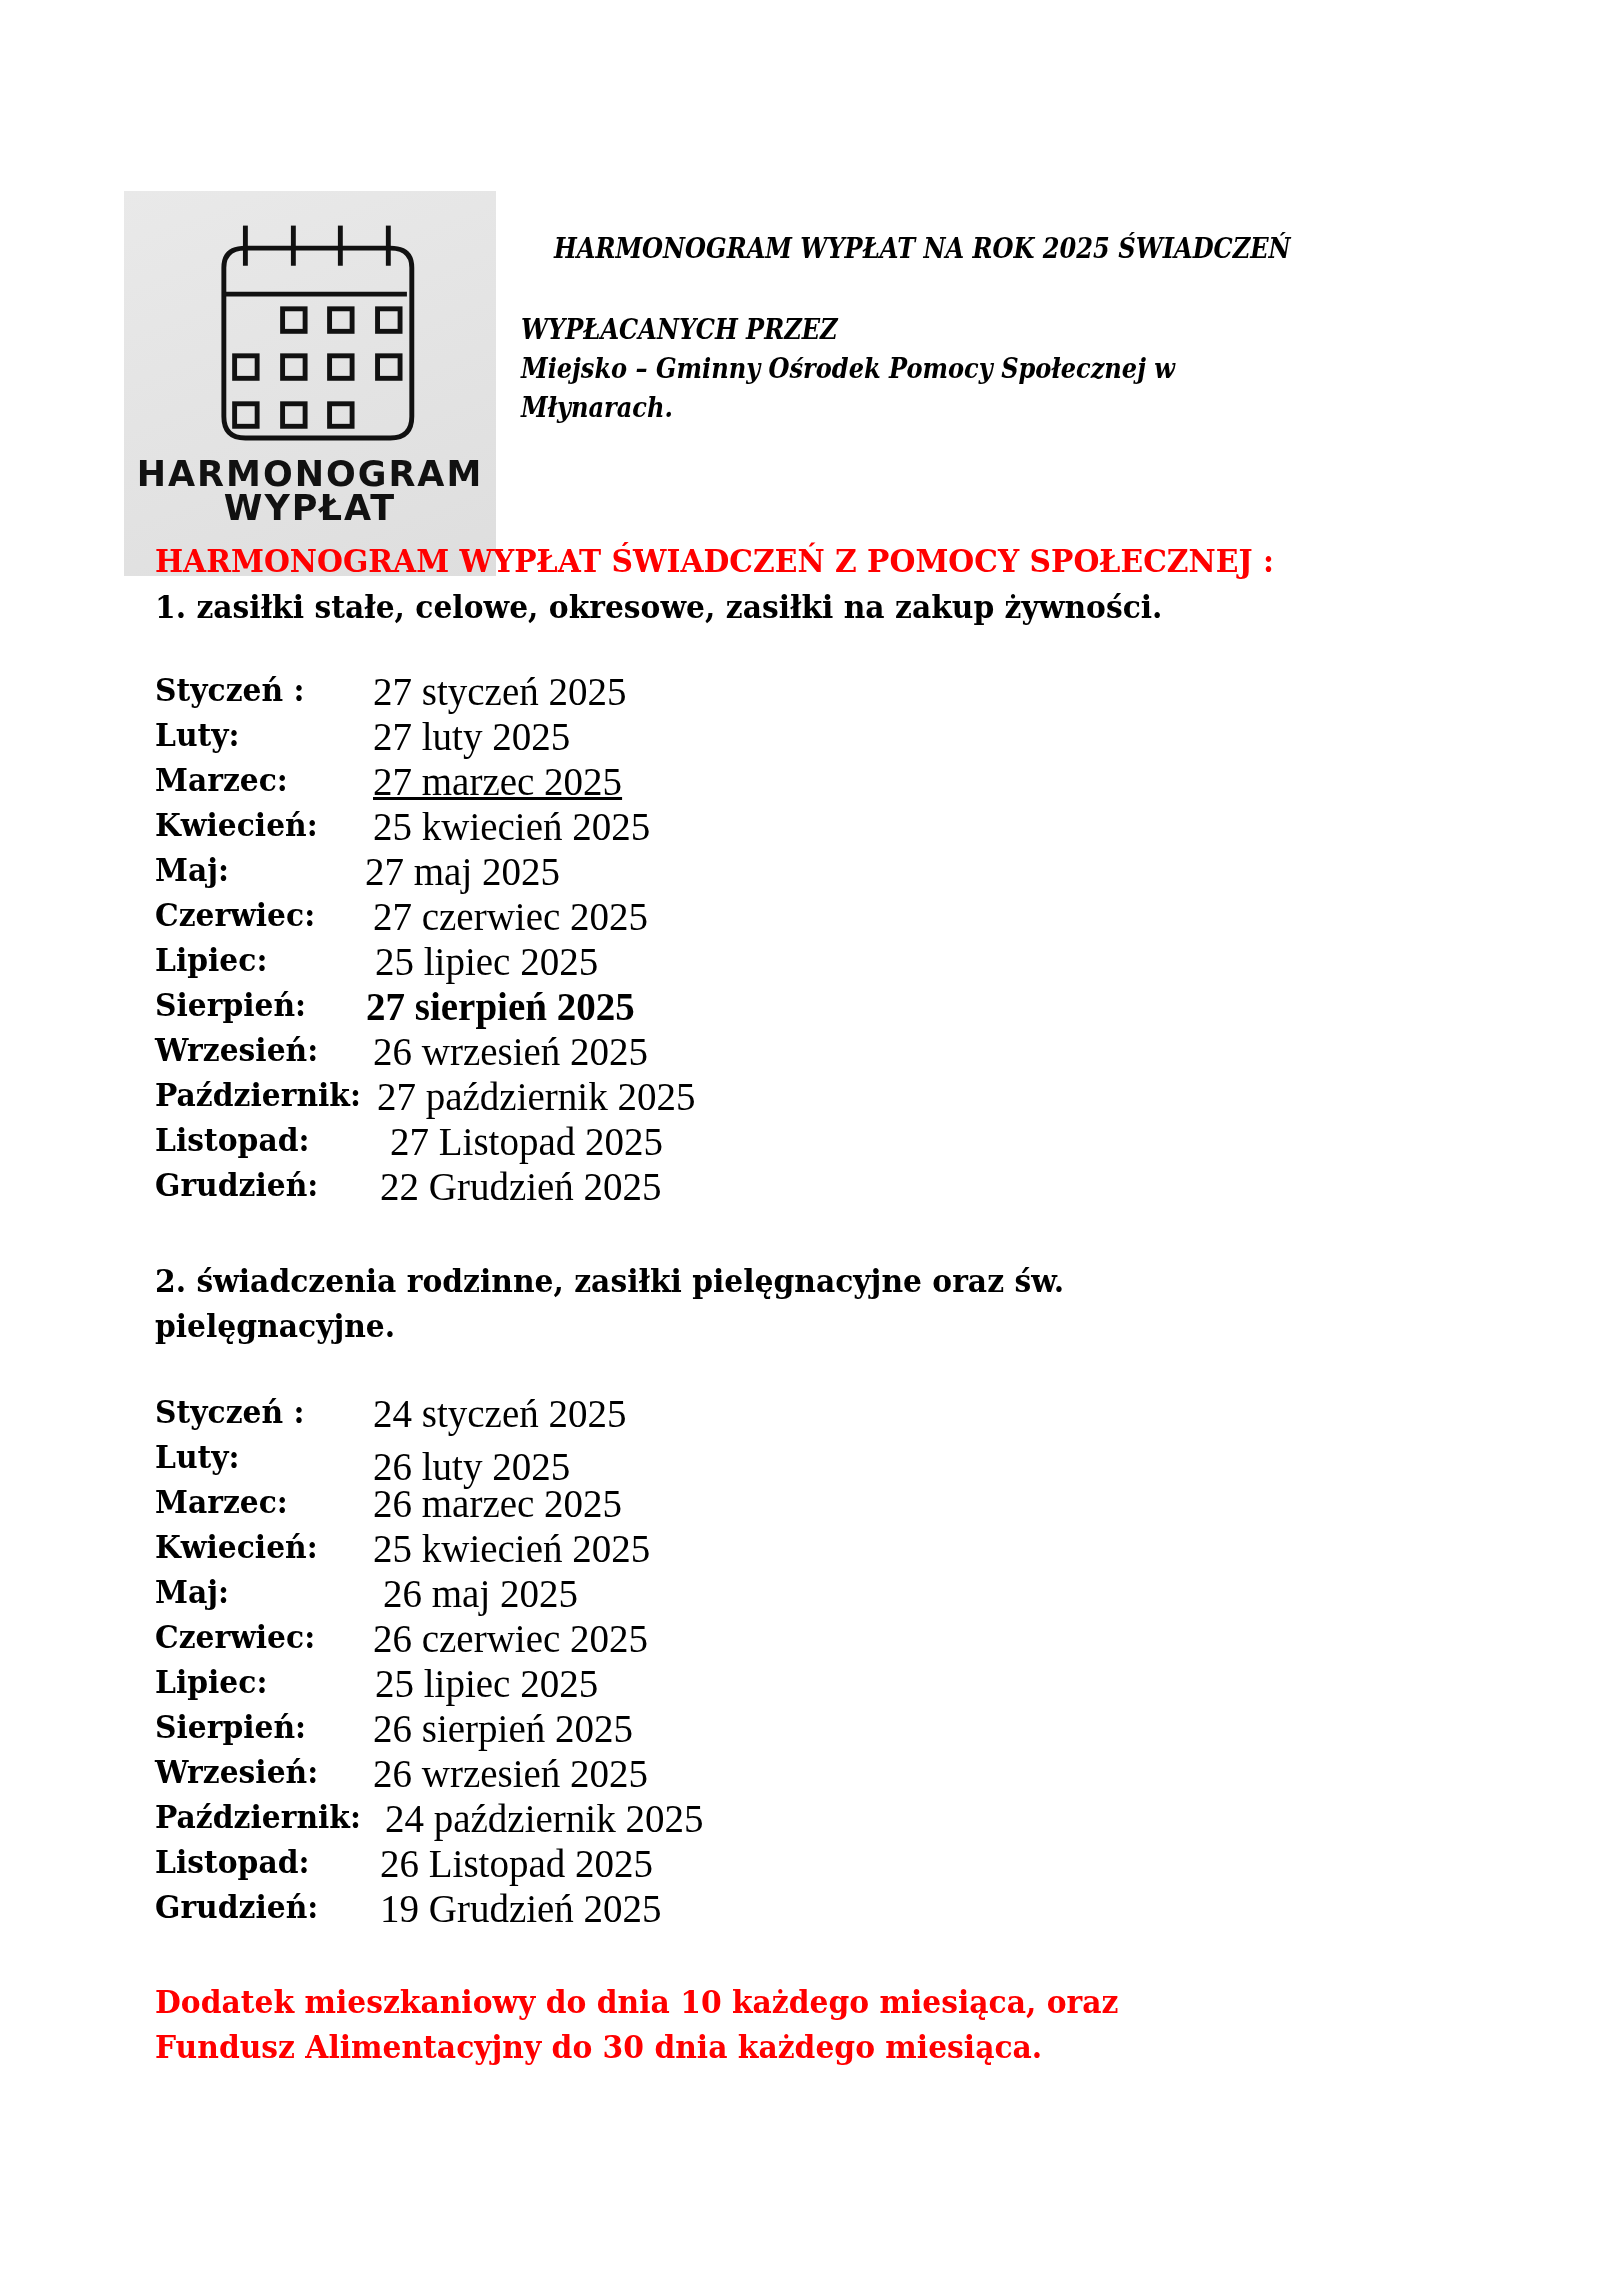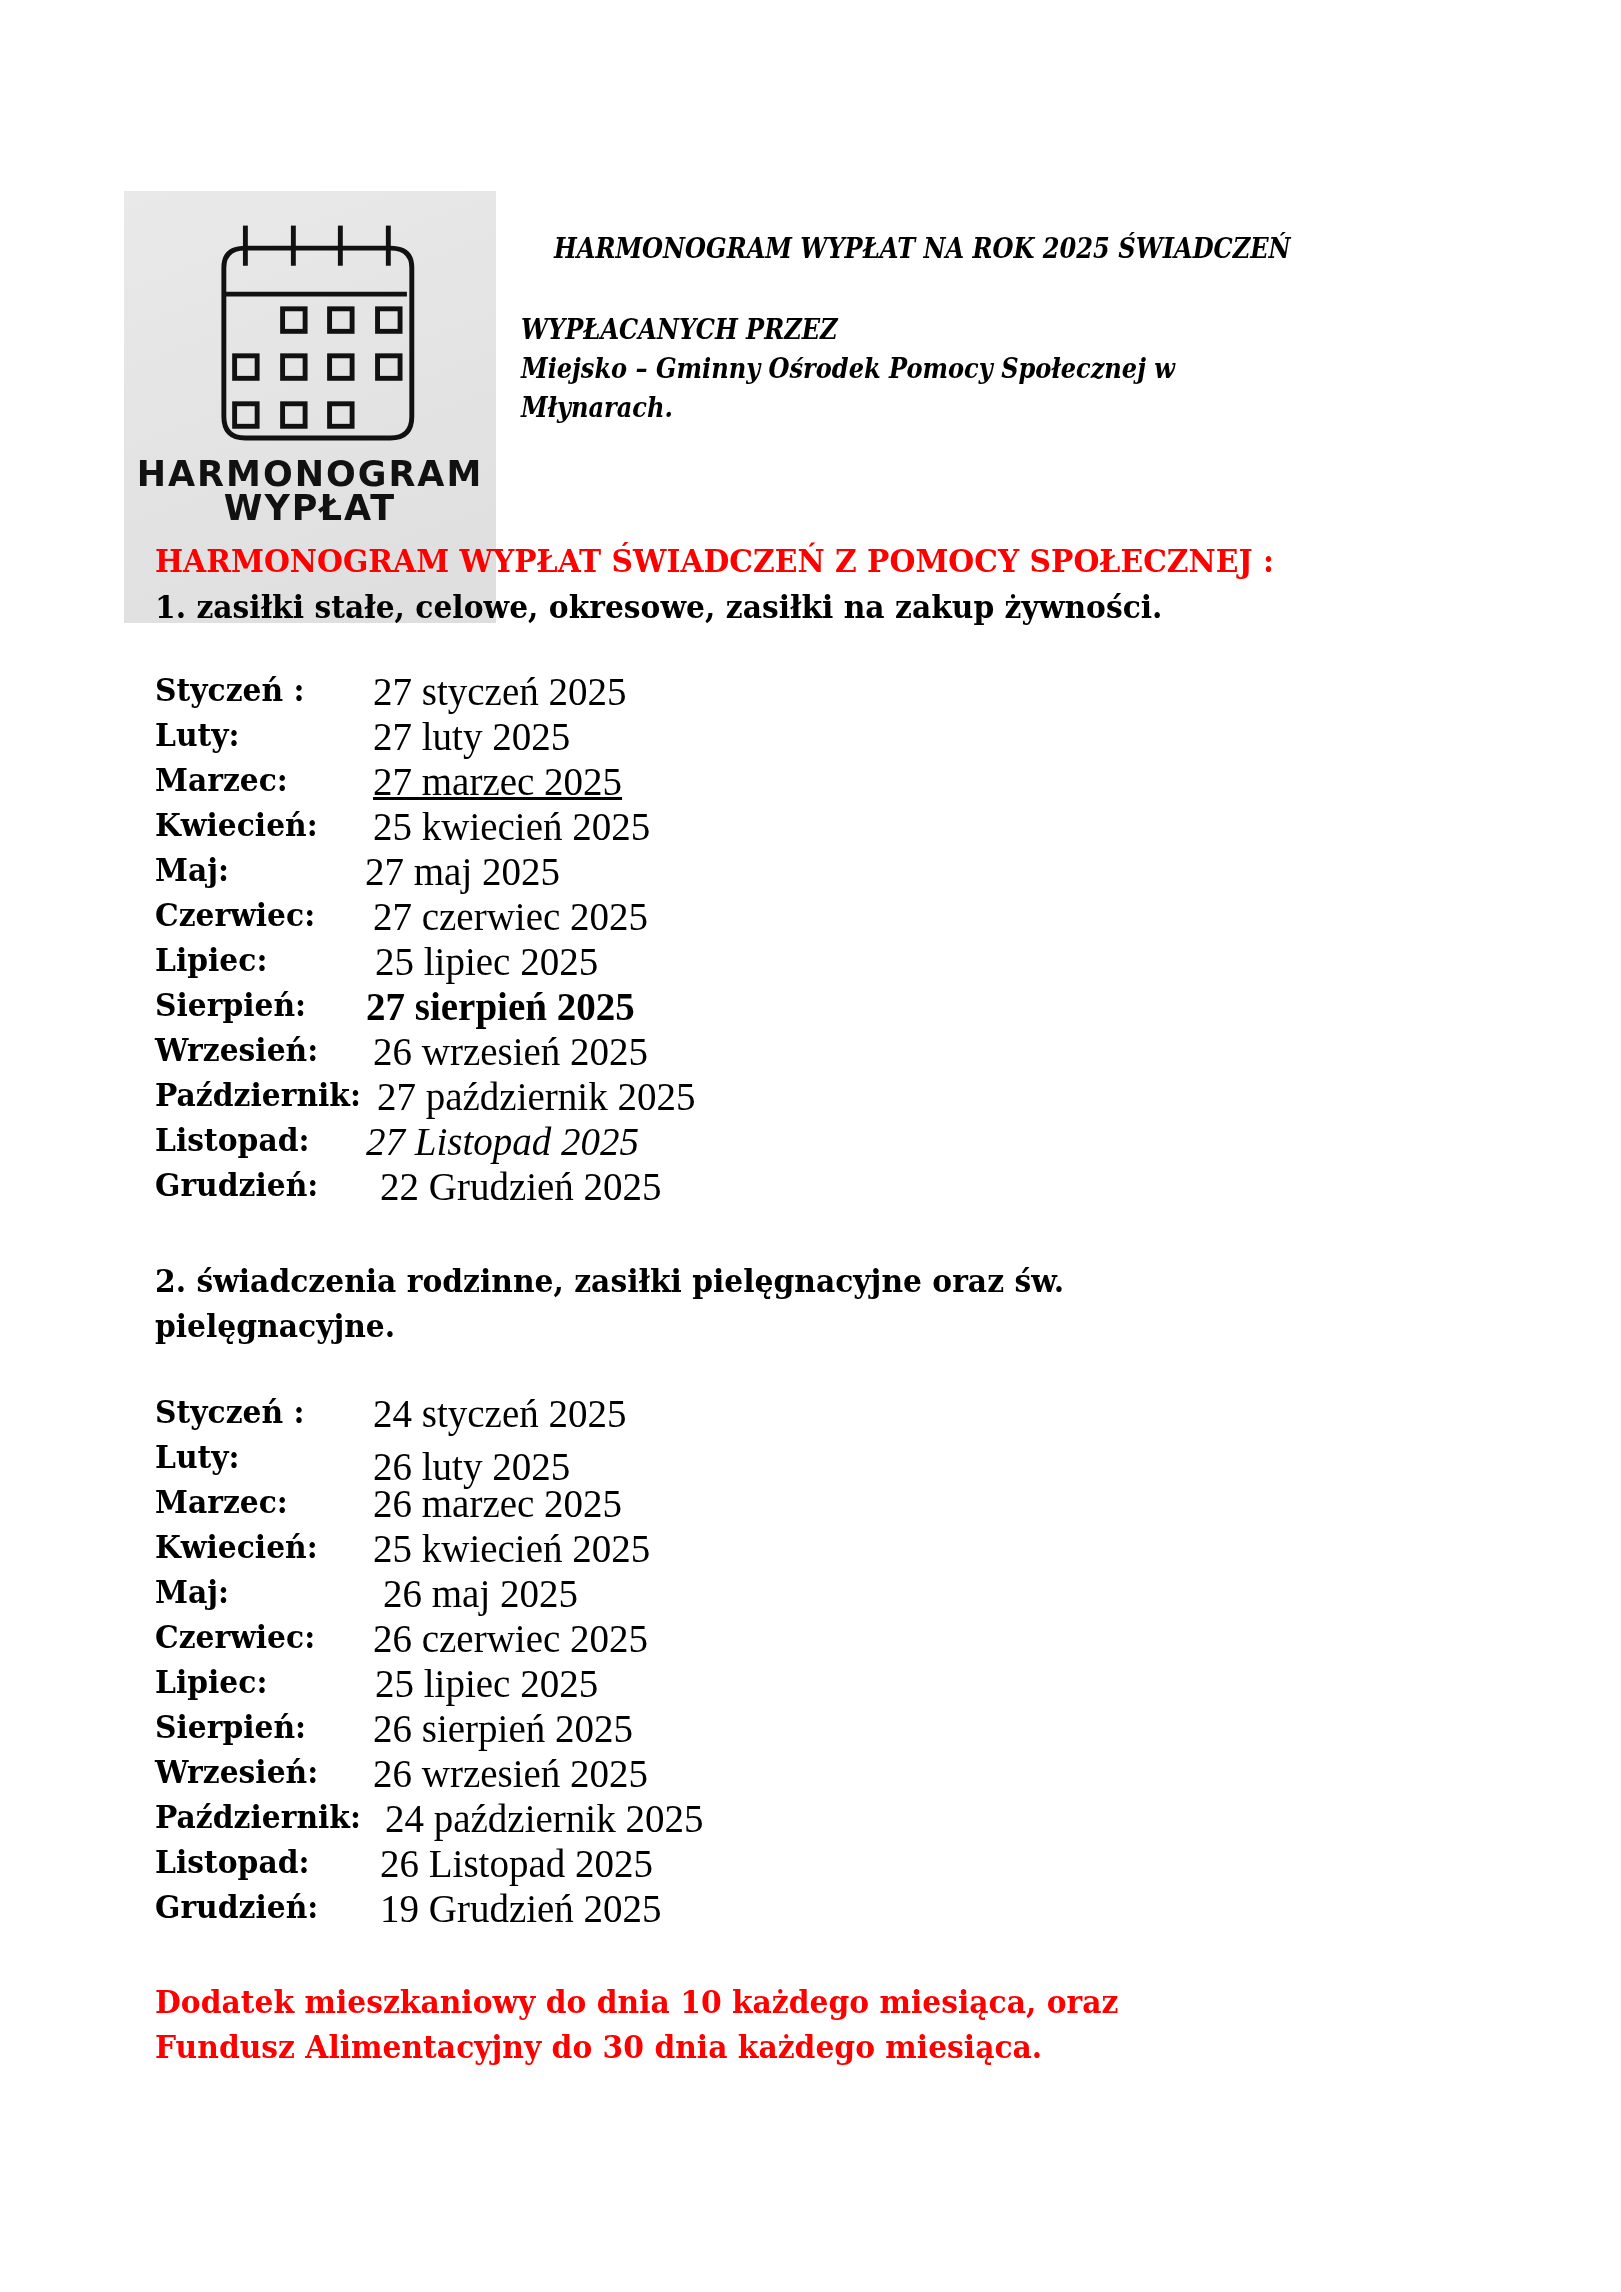--- a/index.html
+++ b/index.html
@@ -1,19 +1,19 @@
 <!DOCTYPE html>
 <html><head>
   <meta charset="utf-8">
   <style>
     html, body { margin: 0; padding: 0; background: #ffffff; }
     body { width: 1621px; height: 2293px; position: relative; overflow: hidden; color: #000; }
 
     .logo {
-      position: absolute; left: 124px; top: 191px; width: 372px; height: 432px;
+      position: absolute; left: 124px; top: 191px; width: 372px; height: 385px;
       background: linear-gradient(160deg, #e9e9e9 0%, #e3e3e3 55%, #dedede 100%);
     }
     .logo svg { position: absolute; left: 0; top: 0; }
     .logo-text {
       position: absolute; left: 0; width: 372px; text-align: center;
       font-family: "DejaVu Sans", sans-serif; font-weight: bold; color: #111;
       letter-spacing: 2px;
     }
     .logo-text.l1 { top: 454px; top: 263px; font-size: 35px; }
     .logo-text.l2 { top: 297px; font-size: 35px; }
@@ -136,21 +136,21 @@
     <div class="row">
       <span class="month">Wrzesień:</span>
       <span class="date" style="left: 218px;">26 wrzesień 2025</span>
     </div>
     <div class="row">
       <span class="month">Październik:</span>
       <span class="date" style="left: 222px;">27 październik 2025</span>
     </div>
     <div class="row">
       <span class="month">Listopad:</span>
-      <span class="date" style="left: 211px; font-style: italic;">27 Listopad 2025</span>
+      <span class="date" style="left: 235px;">27 Listopad 2025</span>
     </div>
     <div class="row">
       <span class="month">Grudzień:</span>
       <span class="date" style="left: 225px;">22 Grudzień 2025</span>
     </div>
   </div>
 
 <div class="section-title s2-title">
   <div>2. świadczenia rodzinne, zasiłki pielęgnacyjne oraz św.</div>
   <div>pielęgnacyjne.</div>

